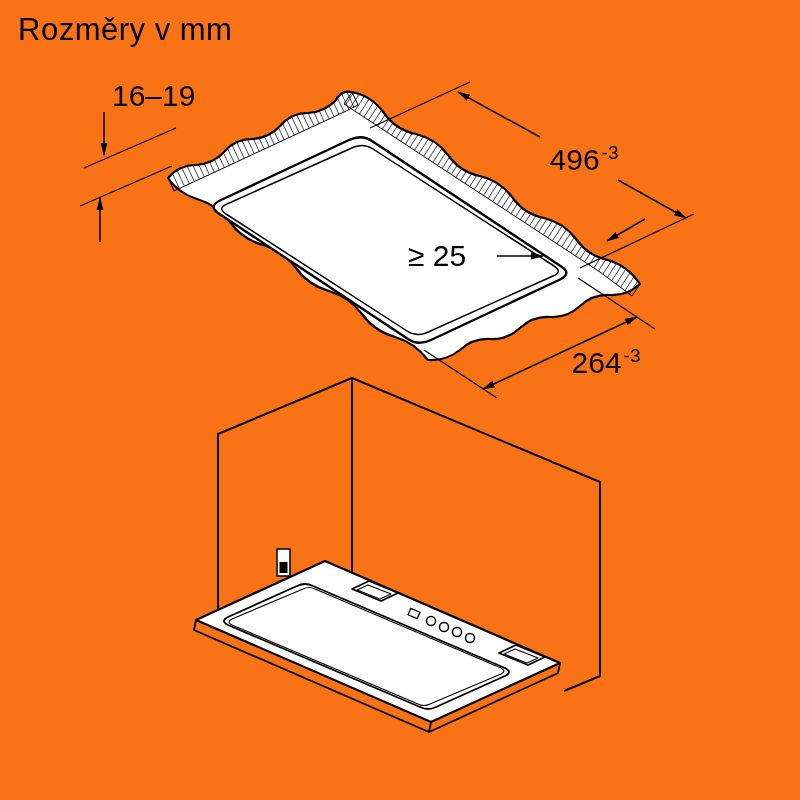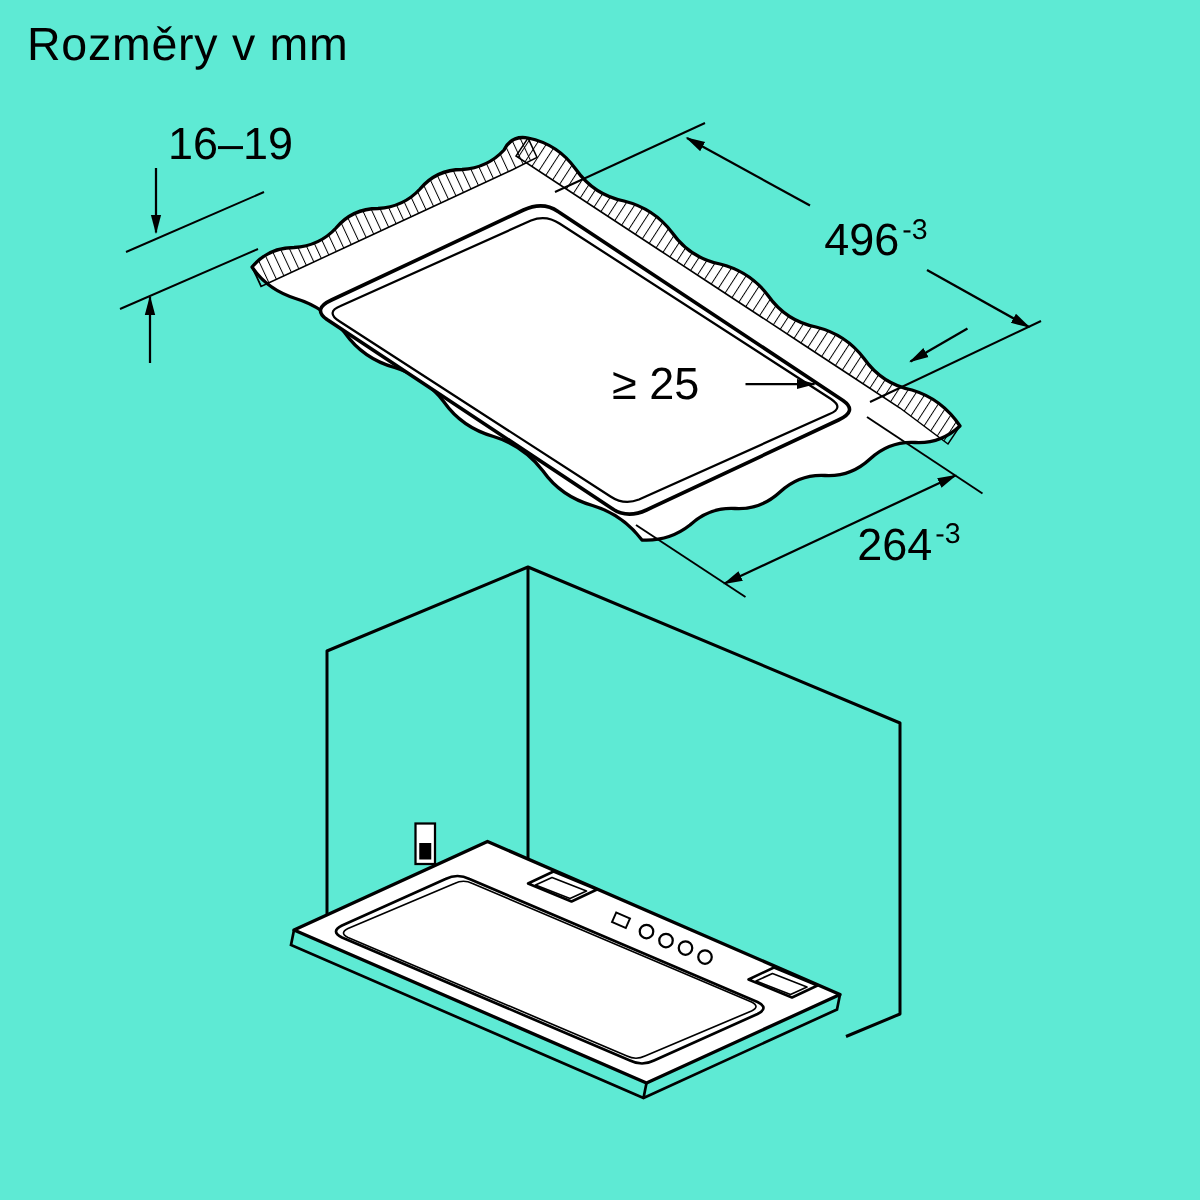--- a/index.html
+++ b/index.html
@@ -1,16 +1,16 @@
 <!DOCTYPE html>
 <html><head>
 <meta charset="utf-8">
 <style>
   html,body{margin:0;padding:0;background:#ffffff;}
-  .page{position:relative;width:800px;height:800px;background:#5eead4;overflow:hidden;
+  .page{position:relative;width:800px;height:800px;background:#f97316;overflow:hidden;
         font-family:"Liberation Sans", sans-serif;color:#000;}
   .title{position:absolute;left:18px;top:12px;font-size:31px;font-weight:400;
          letter-spacing:0.5px;color:#000;}
   svg{position:absolute;left:0;top:0;}
   svg text{font-family:"Liberation Sans", sans-serif;fill:#000;}
   .dim-text{font-size:30px;}
   .sup{font-size:19px;}
 </style>
 </head>
 <body>

